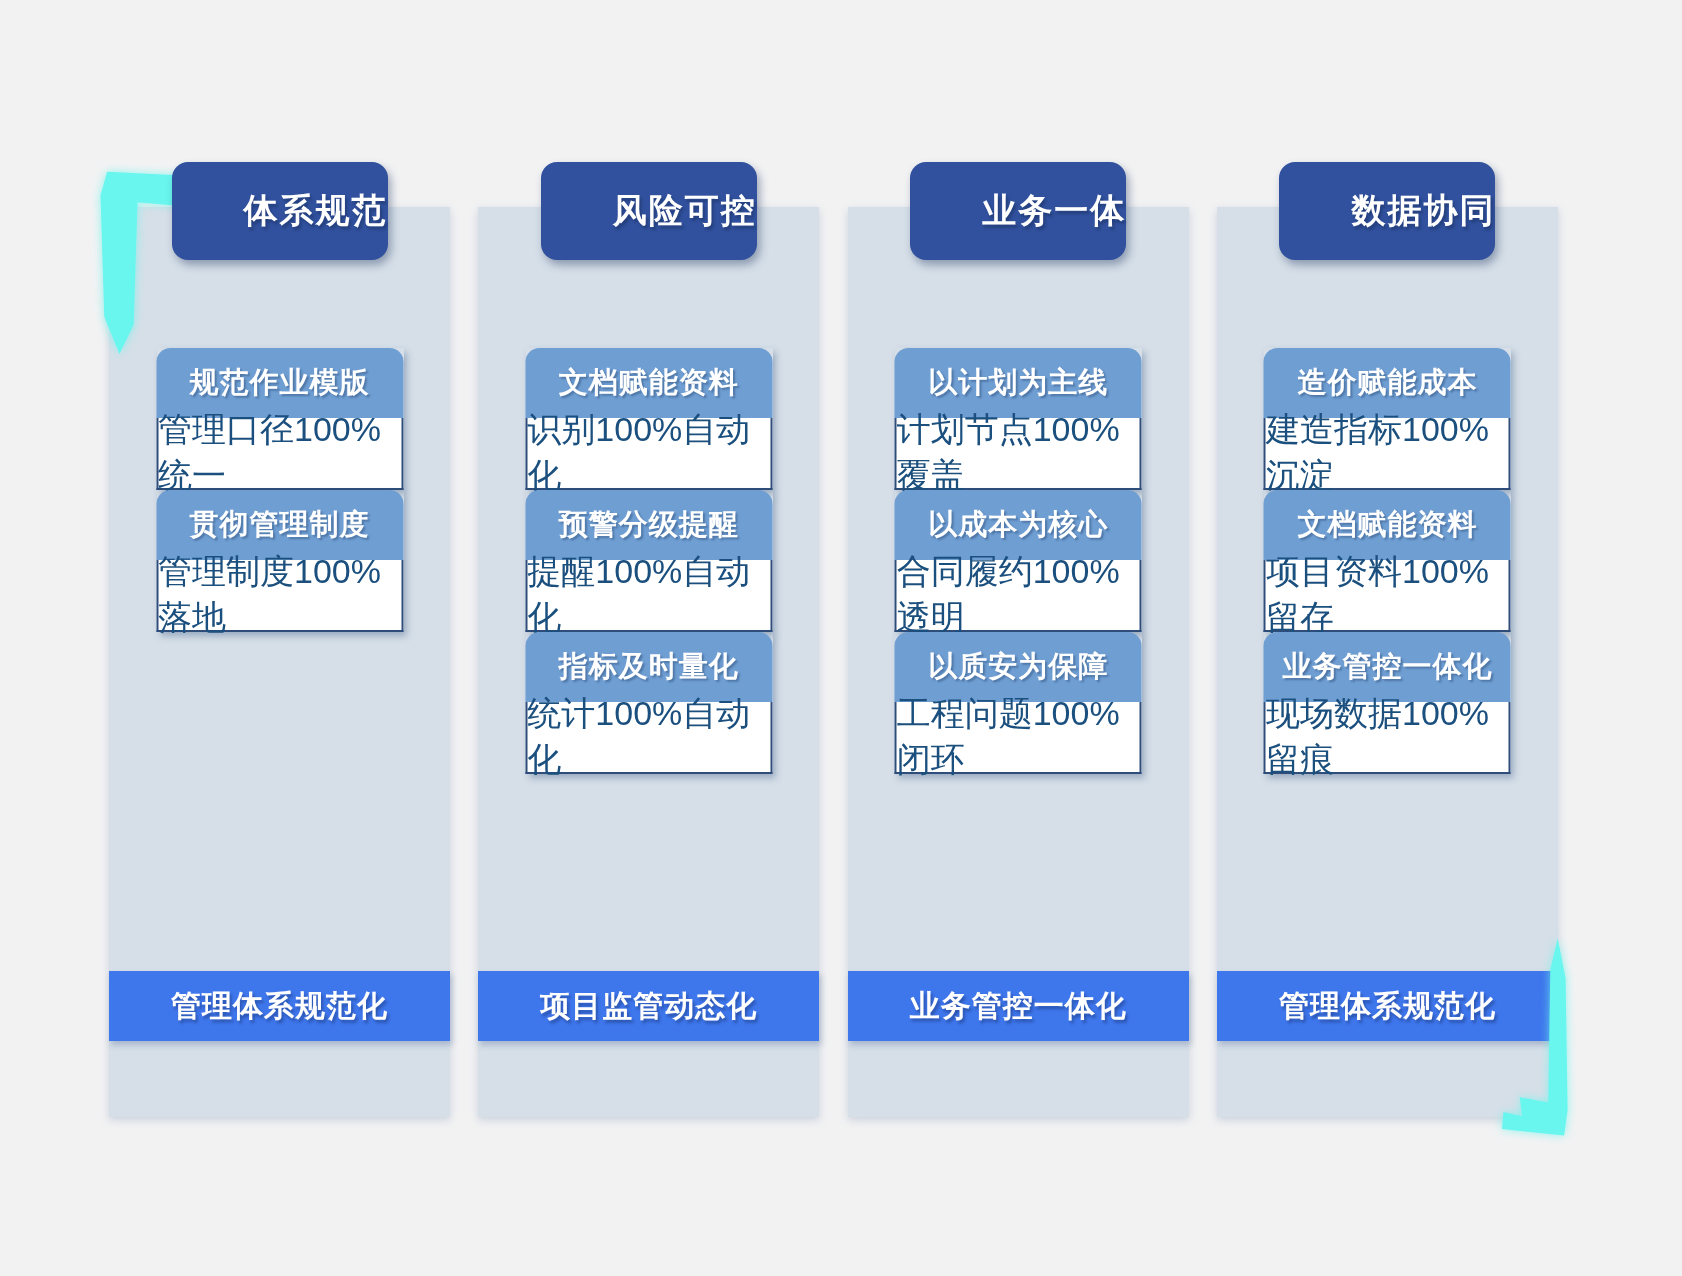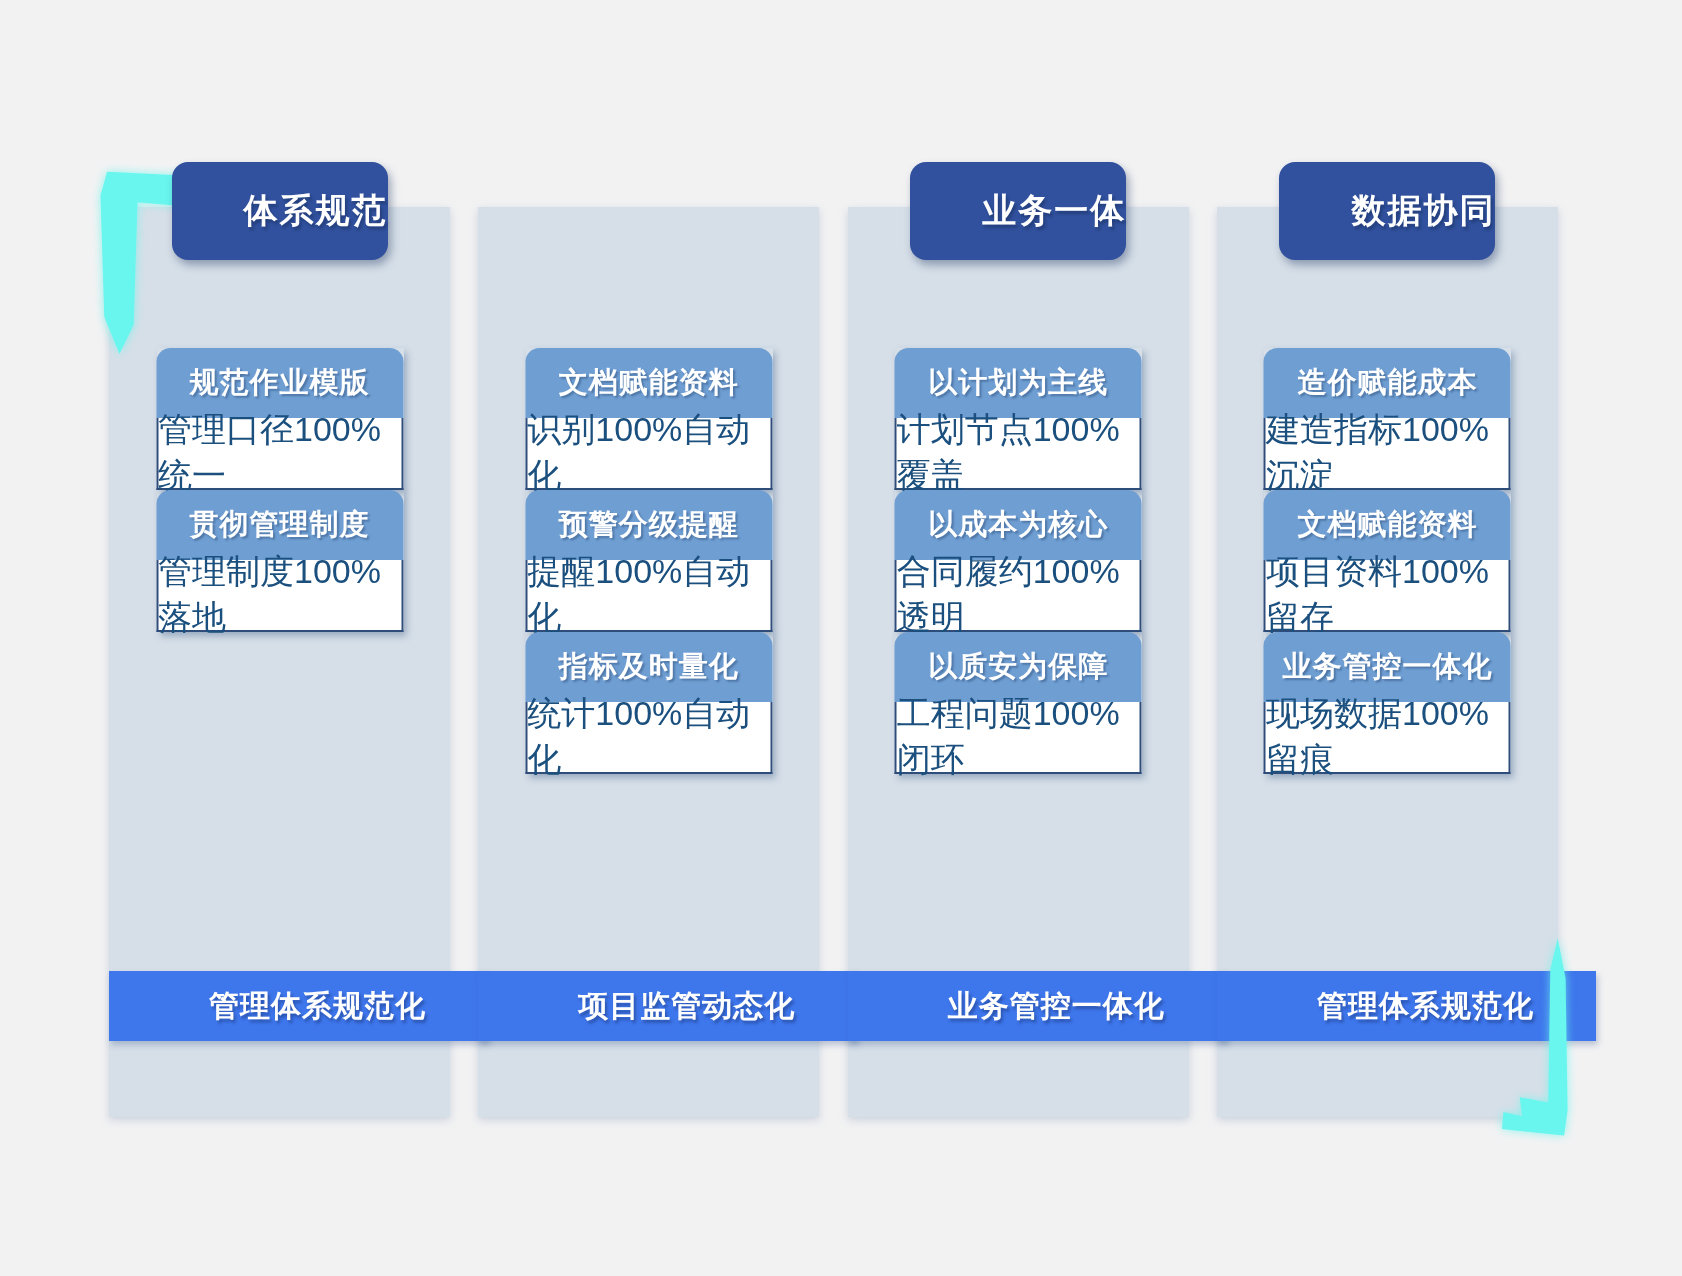--- a/index.html
+++ b/index.html
@@ -45,21 +45,20 @@
     display:flex;align-items:center;justify-content:center;
     color:#1a4f7e;font-size:34px;font-weight:500;
   }
   .footer-banner{
     position:absolute;top:822px;left:0;width:100%;height:70px;z-index:3;
     background:#3e76ec;
     display:flex;align-items:center;justify-content:center;
     color:#ffffff;font-size:30px;font-weight:bold;letter-spacing:1px;
     text-shadow:2px 3px 3px rgba(20,45,100,0.45);
     box-shadow:2px 4px 6px rgba(60,90,140,0.3);
-    padding-left:38px;
   }
   .corner{position:absolute;filter:drop-shadow(0 0 5px rgba(104,246,238,0.75));}
   .corner-tl{left:92px;top:162px;width:142px;height:196px;z-index:3;}
   .corner-br{left:1498px;top:934px;width:74px;height:212px;z-index:5;transform:rotate(180deg);}
 </style>
 </head>
 <body>
 
 <svg class="corner corner-tl" viewBox="0 0 150 200" preserveAspectRatio="none">
   <path d="M16,10 L142,16 L139,32 L101,28 L106,46 L48,41 L44,166 L29,196 L13,158 L9,34 Z" fill="#68f6ee"></path>
@@ -85,20 +84,23 @@
         <div class="card-body">管理制度100%落地</div>
       </div>
       <div class="card">
       </div>
     </div>
     <div class="footer-banner">管理体系规范化</div>
   </div>
 
   <div class="column">
     <div class="col-bg"></div>
+    <div class="header-btn">
+      <span>风险可控</span>
+    </div>
     <div class="cards">
       <div class="card">
         <div class="card-header">文档赋能资料</div>
         <div class="card-body">识别100%自动化</div>
       </div>
       <div class="card">
         <div class="card-header">预警分级提醒</div>
         <div class="card-body">提醒100%自动化</div>
       </div>
       <div class="card">

